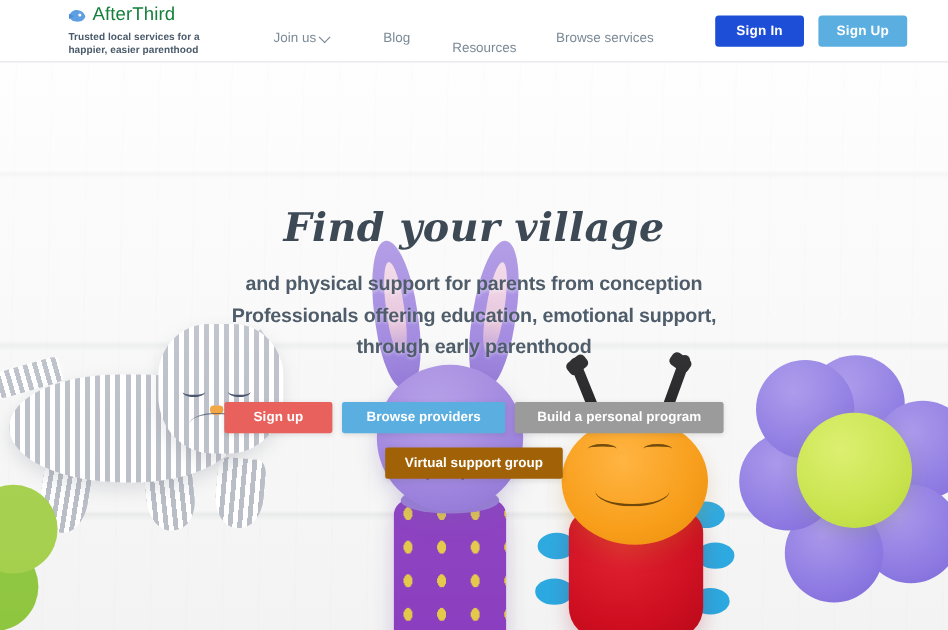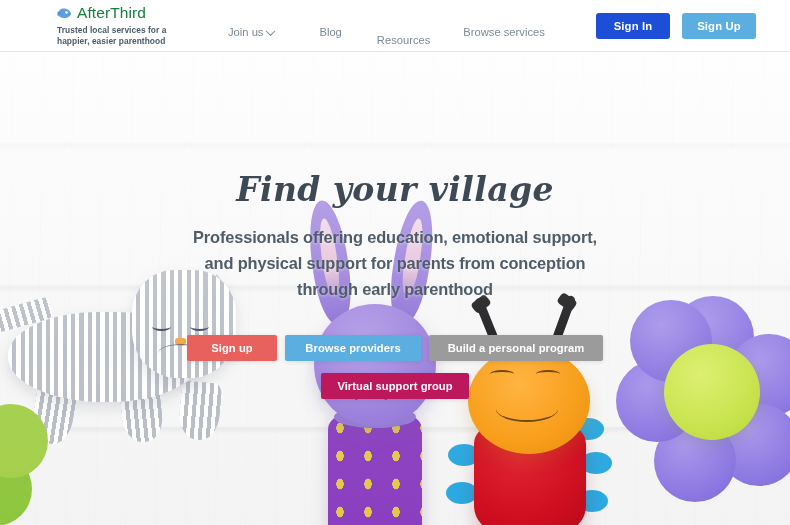--- a/index.html
+++ b/index.html
@@ -620,30 +620,30 @@
         <div class="fl-center"></div>
       </div>
 
       <div class="hero-overlay"></div>
     </div>
 
     <div class="hero-content">
       <h1 class="hero-title">Find your village</h1>
 
       <div class="hero-sub">
+        <div>and physical support for parents from conception</div>
         <div>Professionals offering education, emotional support,</div>
-        <div>and physical support for parents from conception</div>
         <div>through early parenthood</div>
       </div>
 
       <div class="cta-row">
         <button class="cta cta-signup" style="background: rgb(232, 97, 92);">Sign up</button>
         <button class="cta cta-browse" style="background: rgb(90, 174, 224);">Browse providers</button>
         <button class="cta cta-build" style="background: rgb(155, 155, 155);">Build a personal program</button>
       </div>
 
       <div class="cta-row-2">
-        <button class="cta cta-virtual" style="background: #be185d;">Virtual support group</button>
+        <button class="cta cta-virtual" style="background: #a16207;">Virtual support group</button>
       </div>
     </div>
 
   </div>
 </div>
 
 </body></html>

